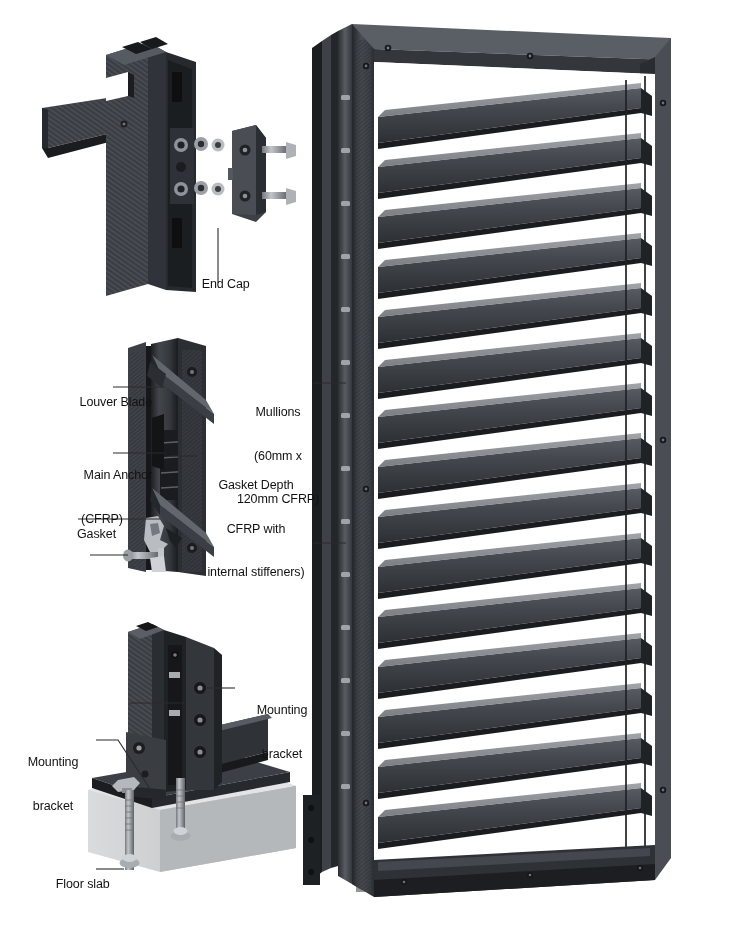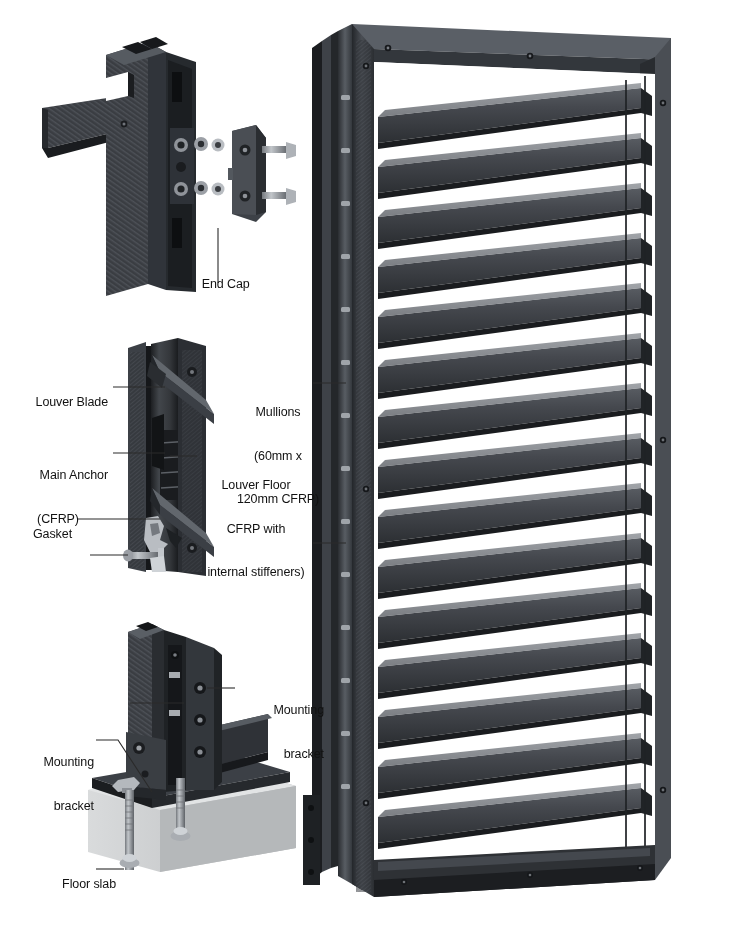--- a/index.html
+++ b/index.html
@@ -6,22 +6,22 @@
   body{
     width:750px;height:931px;position:relative;overflow:hidden;
     font-family:"Liberation Sans","DejaVu Sans",sans-serif;
     background:#ffffff;color:#121212;
   }
   .stage{position:absolute;left:0;top:0;width:750px;height:931px;}
   .lbl{
     position:absolute;font-size:12.5px;line-height:14.5px;color:#121212;
     white-space:pre;font-weight:400;letter-spacing:-0.1px;
   }
-  .lbl.r{text-align:right;}
-  .lbl.l{text-align:right;}
+  .lbl.r{text-align:right;margin-left:44px;}
+  .lbl.l{text-align:center;}
   .lbl.c{text-align:center;}
   svg{position:absolute;left:0;top:0;}
   .ldr{stroke:#2a2a2a;stroke-width:1.1;fill:none;}
 </style>
 </head>
 <body>
 
 <div class="stage">
 
   <svg width="750" height="931" viewBox="0 0 750 931">
@@ -445,21 +445,21 @@
   </div>
 
 
   <div class="lbl c" style="left:222px;top:376px;width:88px;margin-left:12px;">
     <div>Mullions</div>
     <div>(60mm x</div>
     <div>120mm CFRP)</div>
   </div>
 
   <div class="lbl c" style="left:200px;top:449px;width:112px;">
-    <div>Louver Floor</div>
+    <div>Gasket Depth</div>
     <div>CFRP with</div>
     <div>internal stiffeners)</div>
   </div>
 
 
 
   <div class="lbl l" style="left:12px;top:726px;width:82px;">
     <div>Mounting</div>
     <div>bracket</div>
   </div>

